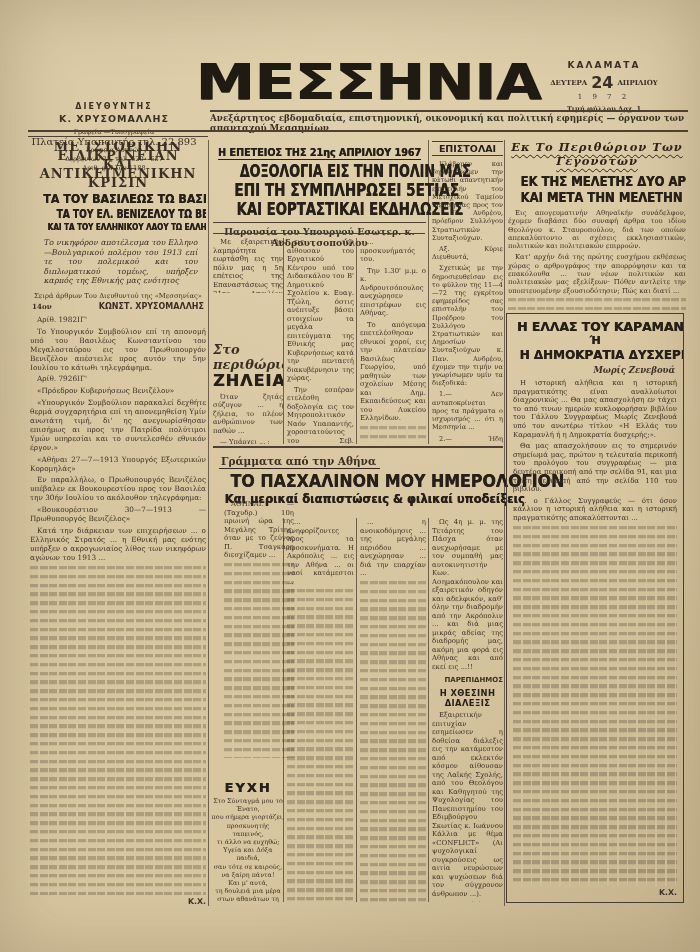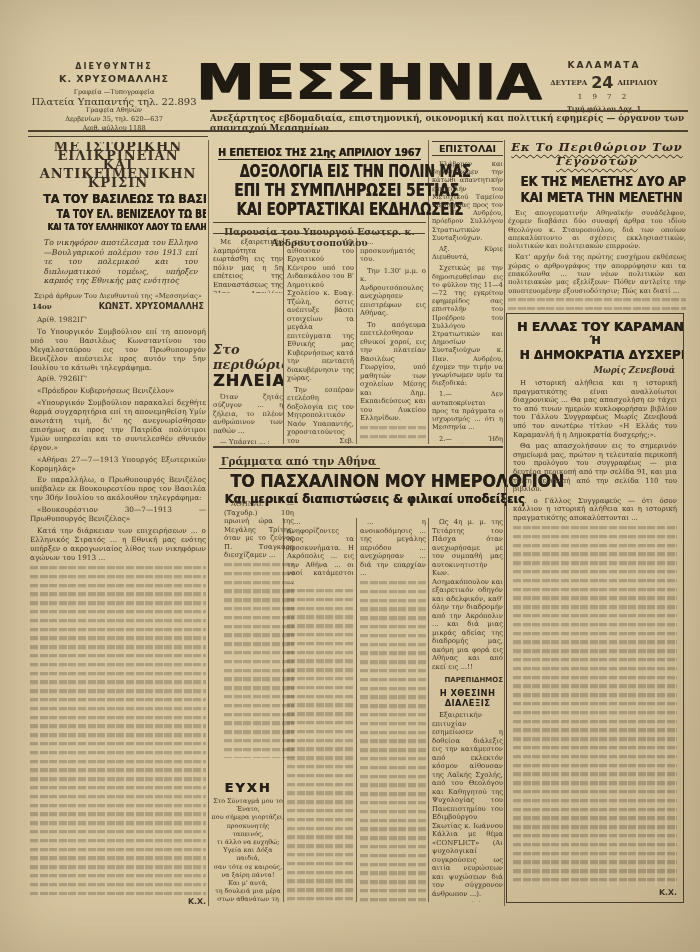--- a/index.html
+++ b/index.html
@@ -31,21 +31,21 @@
   .kick-sm{font-size:13px;font-weight:bold;text-align:center;letter-spacing:1px;line-height:9px;}
   .subhead-c4{font-family:"DejaVu Sans",sans-serif;font-weight:bold;font-size:8.4px;text-align:center;margin:4px 0 3px;letter-spacing:.4px;color:#272019;}
   .script{font-style:italic;font-weight:bold;}
 </style>
 </head>
 <body>
 
 <div class="page">
 
   <div class="abs" style="left:30px;top:62px;width:168px;text-align:center;">
-    <div style="font-size:8px;font-weight:bold;letter-spacing:2px;font-family:'DejaVu Sans',sans-serif;">ΔΙΕΥΘΥΝΤΗΣ</div>
+    <div style="font-size:8px;font-weight:bold;letter-spacing:2px;font-family:'DejaVu Sans',sans-serif;margin-top:40px;">ΔΙΕΥΘΥΝΤΗΣ</div>
     <div style="font-size:9.5px;font-weight:bold;letter-spacing:1px;margin-top:2px;font-family:'DejaVu Sans',sans-serif;">Κ. ΧΡΥΣΟΜΑΛΛΗΣ</div>
     <div style="font-size:6.6px;margin-top:4px;line-height:9px;">Γραφεία —Τυπογραφεία</div>
     <div style="font-size:10px;line-height:9px;">Πλατεία Υπαπαντής τηλ. 22.893</div>
     <div style="font-size:6.6px;line-height:9px;">Γραφεία Αθηνών</div>
     <div style="font-size:6.6px;line-height:9px;">Δερβενίων 35, τηλ. 620—637</div>
     <div style="font-size:6.6px;line-height:9px;">Αριθ. φύλλου 1188</div>
   </div>
 
   <div class="abs nowrap" style="left:196px;top:54px;width:345px;height:58px;text-align:center;font-family:'DejaVu Sans',sans-serif;font-weight:bold;font-size:50px;line-height:56px;color:#1f1a12;transform:scaleX(1.18);transform-origin:50% 50%;text-shadow:1px 0 0 #1f1a12;">ΜΕΣΣΗΝΙΑ</div>
 

